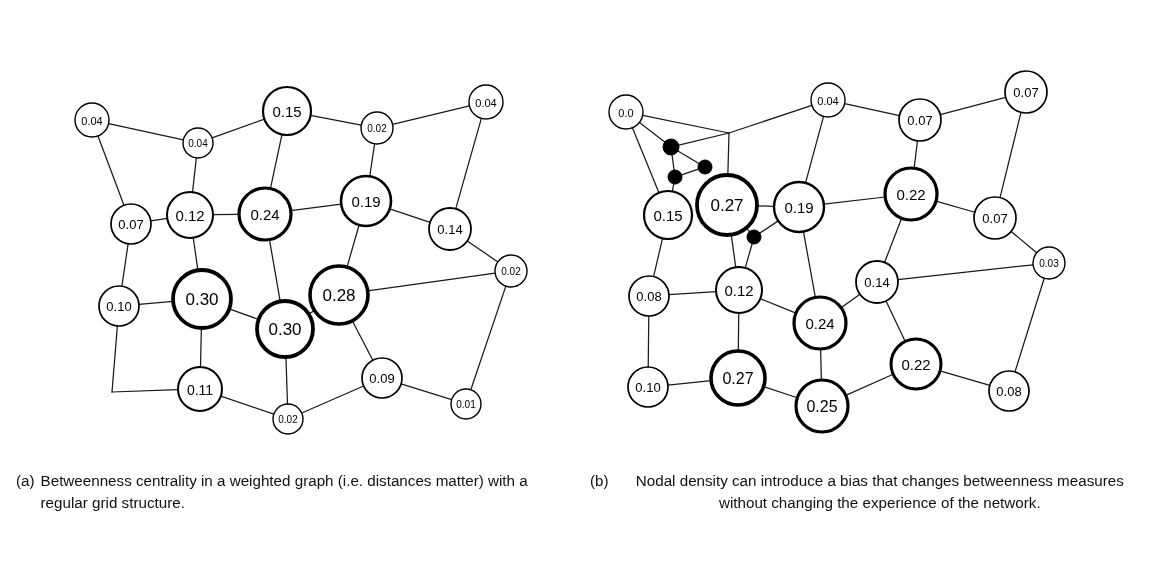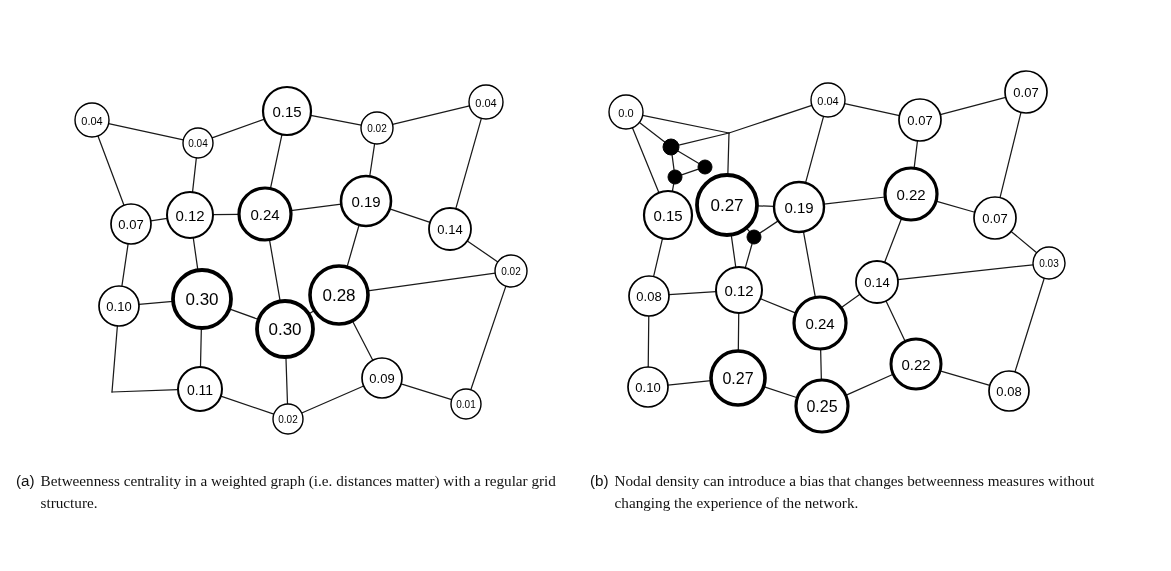--- a/index.html
+++ b/index.html
@@ -83,23 +83,22 @@
     width: 585px;
     padding: 8px 26px 0 4px;
   }
   .cap-tag {
     flex: 0 0 auto;
     padding-right: 6px;
     white-space: nowrap;
   }
   .cap-text {
     flex: 1 1 auto;
-    font-family: Liberation Serif, serif;
-  }
-  #caption-b .cap-text { text-align: left; }
+  }
+  #caption-b .cap-text { text-align: center; }
 </style>
 </head>
 <body>
 
 <div id="figure">
 
   <div class="panel" id="panel-a">
     <svg class="graph-svg" id="svg-a" viewBox="0 0 586 460" preserveAspectRatio="xMidYMid meet">
         <g>
           <line x1="108.61341144569661" y1="123.60479682312285" x2="183.34110754791476" y2="139.81929692077395" class="edge"></line>

